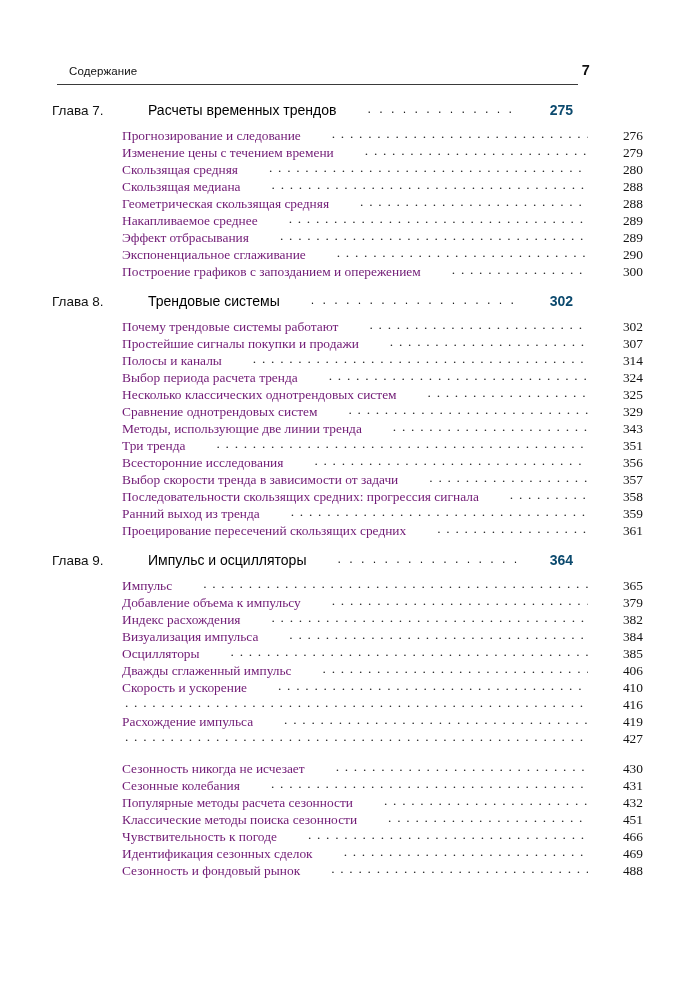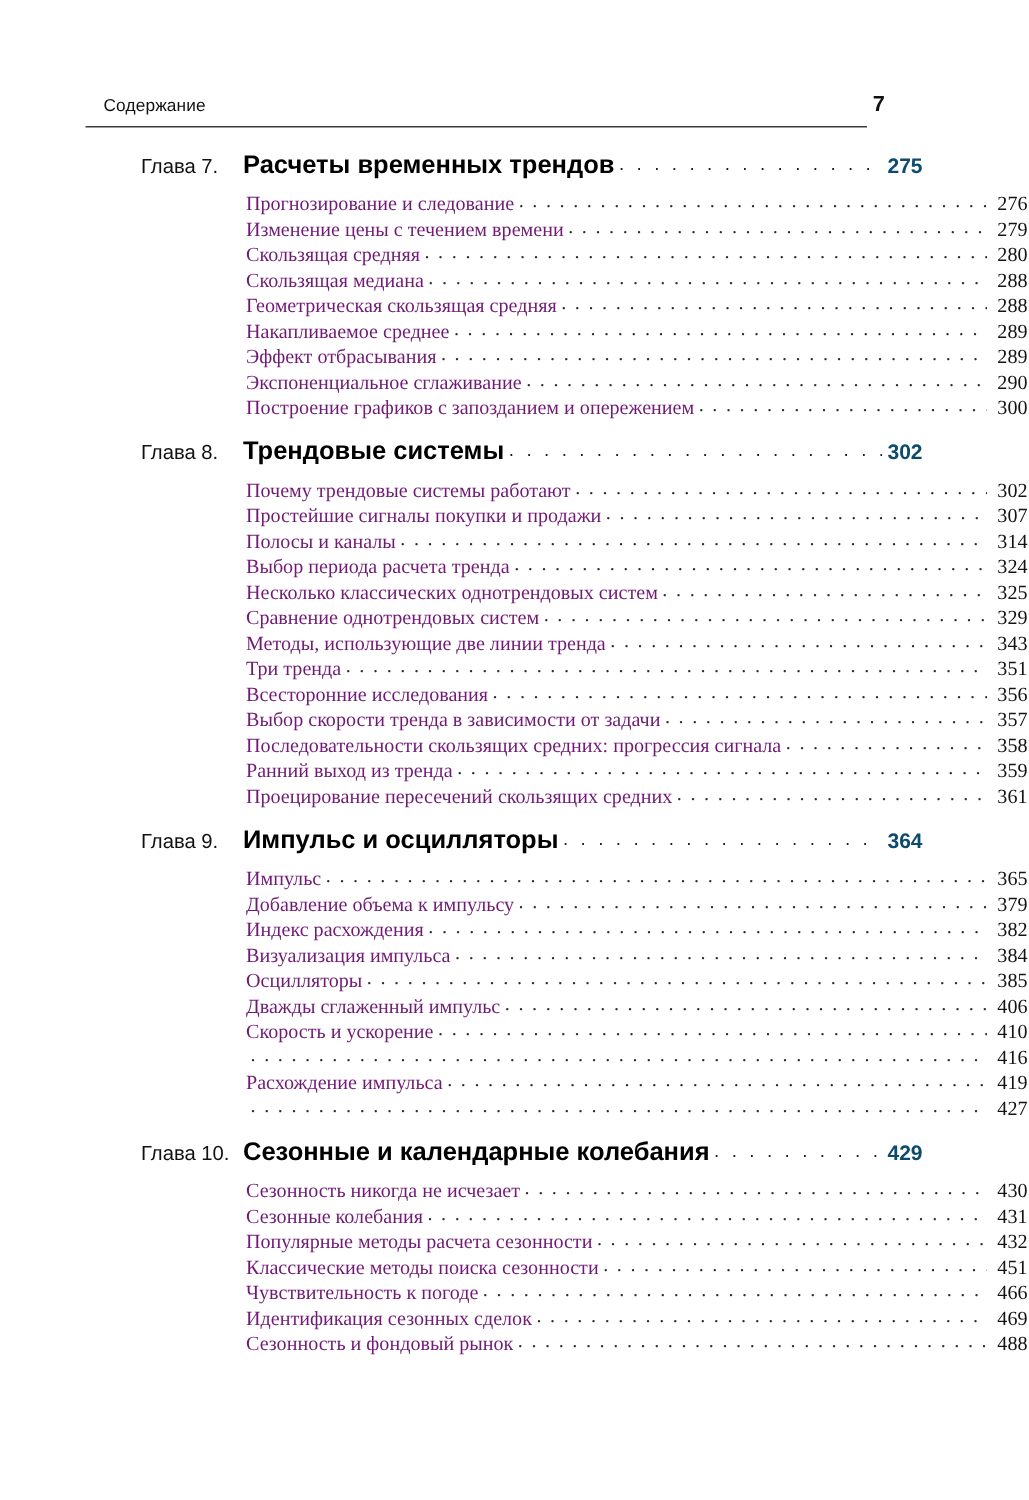--- a/index.html
+++ b/index.html
@@ -61,40 +61,41 @@
   }
 
   .chapter-block { margin-bottom: 0; }
   .chapter-block + .chapter-block { margin-top: 13px; }
 
   .row {
     position: relative;
     display: flex;
     align-items: baseline;
     width: 521px;
-    margin-left: 94px;
+    margin-left: 52px;
     height: 17px;
+    gap: 28px;
   }
 
   
   .row.chapter {
     height: 25px;
     font-family: "Liberation Sans", "DejaVu Sans", sans-serif;
   }
   .row.chapter .ch-label {
     width: 68px;
     flex: 0 0 68px;
     font-size: 13.5px;
     font-weight: 400;
     color: #111;
     white-space: nowrap;
   }
   .row.chapter .ch-title {
-    font-size: 17px;
-    font-weight: 700;
+    font-size: 14px;
+    font-weight: 400;
     color: #000;
     white-space: nowrap;
   }
   .row.chapter .leader { margin: 0 1px 0 3px; }
   .row.chapter .folio {
     font-size: 14px;
     font-weight: 700;
     color: #0c4a6e;
   }
 
@@ -337,26 +338,20 @@
           <span class="ent-title">Расхождение импульса</span>
           <span class="leader"></span>
           <span class="folio">419</span>
         </div>
         <div class="row entry">
           <span class="leader"></span>
           <span class="folio">427</span>
         </div>
       </div>
       <div class="chapter-block">
-        <div class="row chapter">
-          <span class="ch-label">Глава 10.</span>
-          <span class="ch-title">Сезонные и календарные колебания</span>
-          <span class="leader"></span>
-          <span class="folio">429</span>
-        </div>
         <div class="row entry">
           <span class="ent-title">Сезонность никогда не исчезает</span>
           <span class="leader"></span>
           <span class="folio">430</span>
         </div>
         <div class="row entry">
           <span class="ent-title">Сезонные колебания</span>
           <span class="leader"></span>
           <span class="folio">431</span>
         </div>

